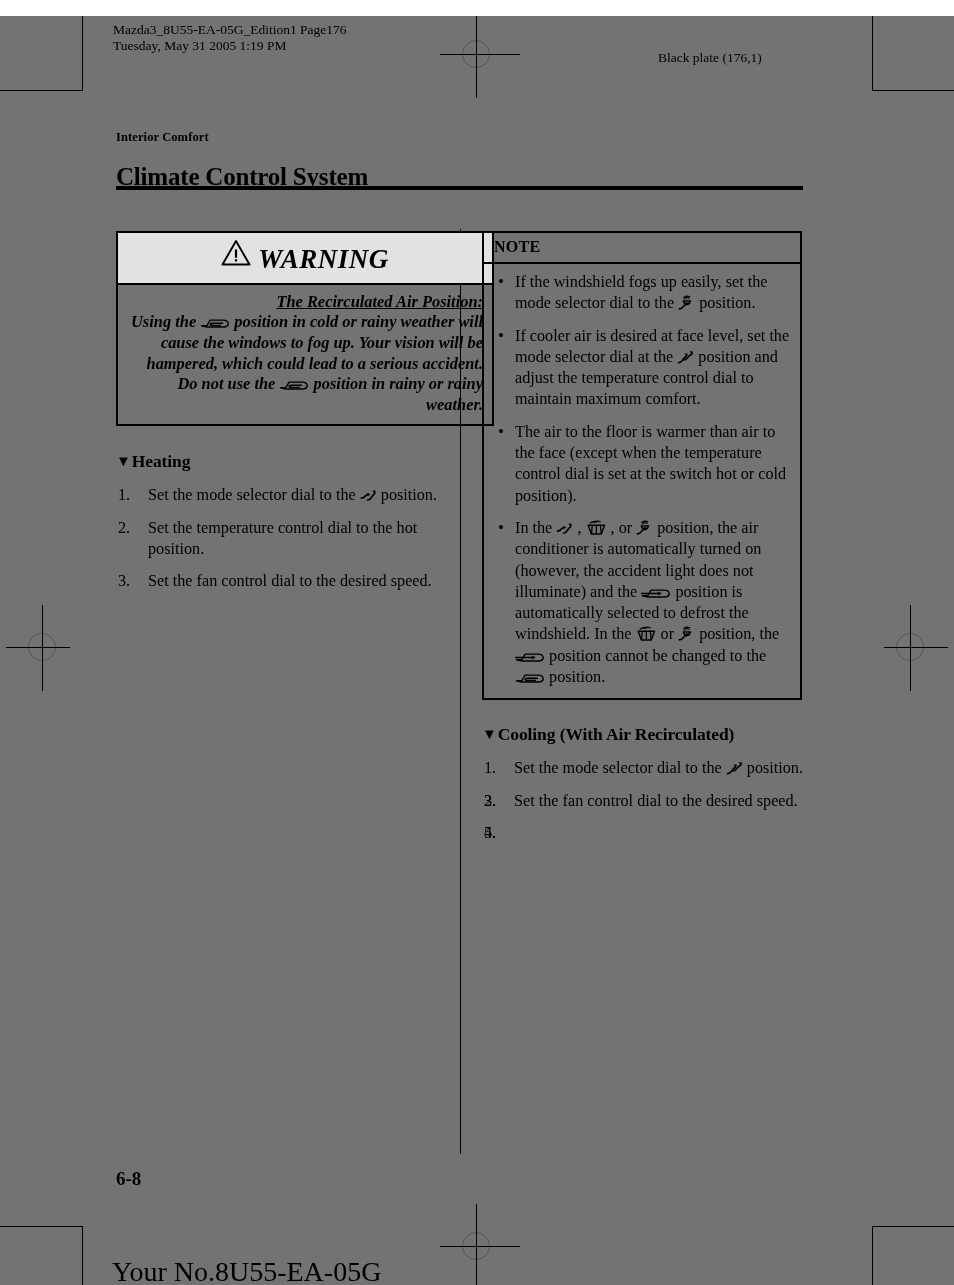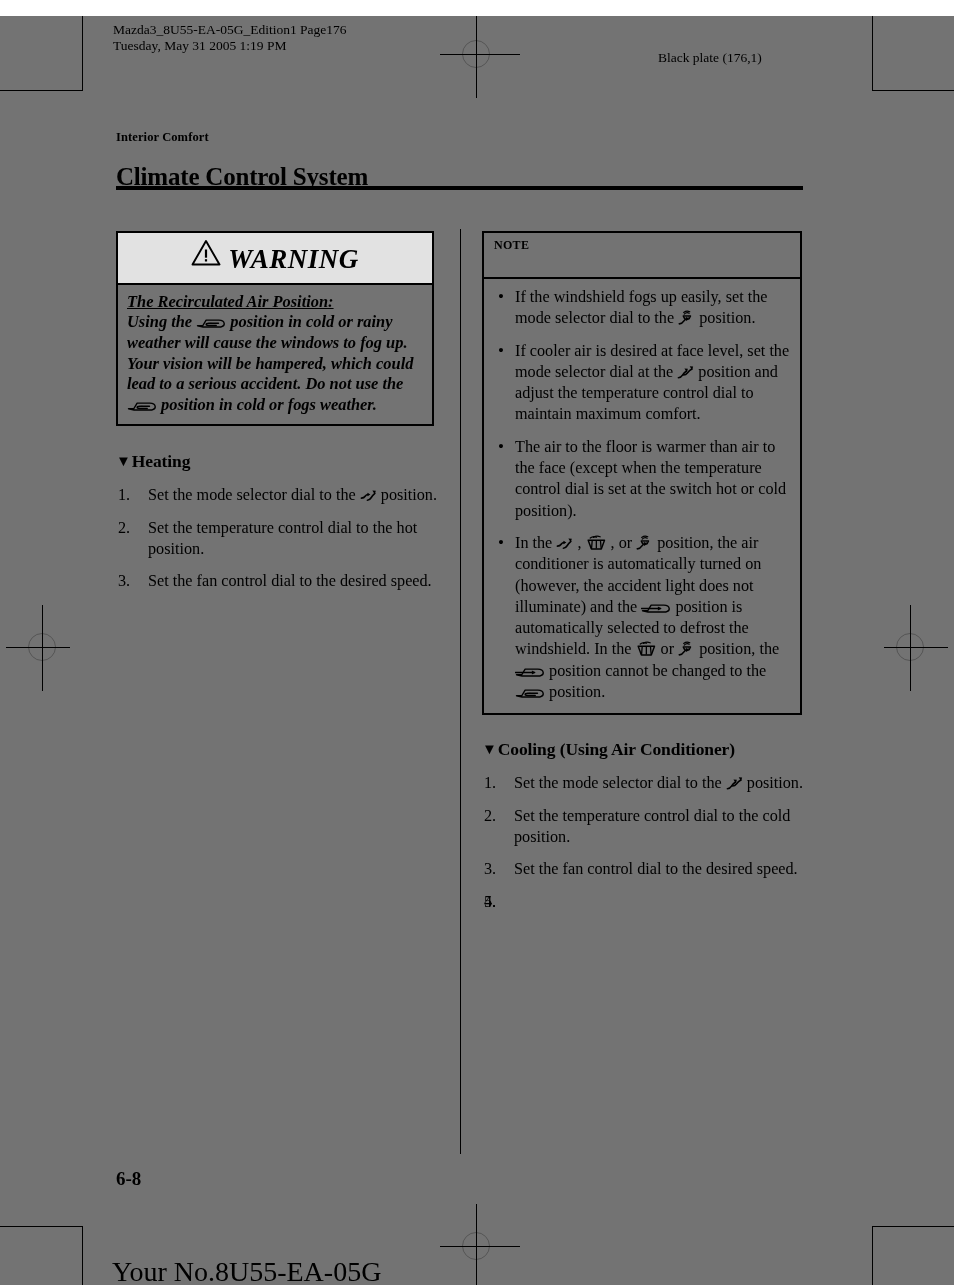--- a/index.html
+++ b/index.html
@@ -102,21 +102,21 @@
   .col-divider {
     position: absolute;
     left: 460px; top: 213px;
     width: 1px; height: 925px;
     background: #000;
   }
 
   
   .warn-box {
     border: 2px solid #000;
-    width: 318px;
+    width: 378px;
     box-sizing: border-box;
   }
   .warn-head {
     background: #e2e2e2;
     border-bottom: 2px solid #000;
     text-align: center;
     padding: 6px 0 8px 0;
   }
   .warn-head .wtxt {
     font-size: 27px;
@@ -129,35 +129,36 @@
     display: inline-block;
     vertical-align: -3px;
     margin-right: 7px;
   }
   .warn-body {
     padding: 7px 9px 9px 9px;
     font-size: 16.4px;
     line-height: 20.6px;
     font-weight: bold;
     font-style: italic;
+    text-align: right;
   }
   .warn-body .uline {
     text-decoration: underline;
   }
 
   
   .note-box {
     border: 2px solid #000;
     width: 320px;
     box-sizing: border-box;
   }
   .note-head {
     border-bottom: 2px solid #000;
-    padding: 5px 0 24px 10px;
-    font-size: 12px;
+    padding: 5px 0 6px 10px;
+    font-size: 16px;
     font-weight: bold;
     letter-spacing: 0.3px;
   }
   .note-body {
     padding: 8px 8px 10px 8px;
     font-size: 16.2px;
     line-height: 21.3px;
   }
   .note-body ul {
     margin: 0;
@@ -301,21 +302,21 @@
             <path d="M2 13 L9 13 L13.5 5.5 L30.5 5.5 Q37 5.5 37.6 10 Q38 13.4 33 14.6 L9.5 14.6 Z" fill="none" stroke="#000" stroke-width="1.9" stroke-linejoin="round"></path>
             <path d="M30 9.7 L17 9.7 Q13.5 9.7 13.5 11.2 Q13.5 12.6 17 12.6 L27 12.6" fill="none" stroke="#000" stroke-width="1.8" stroke-linecap="round"></path>
             <path d="M20.5 9 L16.5 9.7 L20.5 10.6 Z" fill="#000"></path>
           </svg>
         </span><span> position in cold or rainy weather will cause the windows to fog up. Your vision will be hampered, which could lead to a serious accident. Do not use the </span><span class="gi car">
           <svg width="30" height="15" viewBox="0 0 40 20">
             <path d="M2 13 L9 13 L13.5 5.5 L30.5 5.5 Q37 5.5 37.6 10 Q38 13.4 33 14.6 L9.5 14.6 Z" fill="none" stroke="#000" stroke-width="1.9" stroke-linejoin="round"></path>
             <path d="M30 9.7 L17 9.7 Q13.5 9.7 13.5 11.2 Q13.5 12.6 17 12.6 L27 12.6" fill="none" stroke="#000" stroke-width="1.8" stroke-linecap="round"></path>
             <path d="M20.5 9 L16.5 9.7 L20.5 10.6 Z" fill="#000"></path>
           </svg>
-        </span><span> position in cold or fogs weather.</span>
+        </span><span> position in rainy or rainy weather.</span>
       </div>
     </div>
 
     <div style="height:25px;"></div>
     <div class="sect-head"><span class="tri">▼</span><span>Heating</span></div>
 
     <div style="height:13px;"></div>
     <ol class="steps">
       <li>
         <span class="num">1.</span><span>Set the mode selector dial to the </span><span class="gi">
@@ -425,36 +426,36 @@
                 <path d="M30 9.7 L17 9.7 Q13.5 9.7 13.5 11.2 Q13.5 12.6 17 12.6 L27 12.6" fill="none" stroke="#000" stroke-width="1.8" stroke-linecap="round"></path>
                 <path d="M20.5 9 L16.5 9.7 L20.5 10.6 Z" fill="#000"></path>
               </svg>
             </span><span> position.</span>
           </li>
         </ul>
       </div>
     </div>
 
     <div style="height:24px;"></div>
-    <div class="sect-head"><span class="tri">▼</span><span>Cooling (Using Air Conditioner)</span></div>
+    <div class="sect-head"><span class="tri">▼</span><span>Cooling (With Air Recirculated)</span></div>
 
     <div style="height:13px;"></div>
     <ol class="steps">
       <li>
         <span class="num">1.</span><span>Set the mode selector dial to the </span><span class="gi">
           <svg width="17" height="15" viewBox="0 0 22 20">
             <path d="M1.5 17 Q5 17 7 13.6 Q9 10.2 12.4 8" fill="none" stroke="#000" stroke-width="2.1" stroke-linecap="round"></path>
             <path d="M9.6 4.6 L14.2 5 L12.7 9.8 Z" fill="#000"></path>
             <path d="M8.5 13.4 Q11.5 13.4 13.8 10.4 Q16 7.4 19.6 5.4" fill="none" stroke="#000" stroke-width="2.1" stroke-linecap="round"></path>
             <path d="M16.6 1.6 L21.2 2 L19.7 6.8 Z" fill="#000"></path>
           </svg>
         </span><span> position.</span>
       </li>
       <li>
-        <span class="num">2.</span><span>Set the temperature control dial to the cold position.</span>
+        <span class="num">2.</span>
       </li>
       <li>
         <span class="num">3.</span><span>Set the fan control dial to the desired speed.</span>
       </li>
       <li>
         <span class="num">4.</span>
       </li>
       <li>
         <span class="num">5.</span>
       </li>

